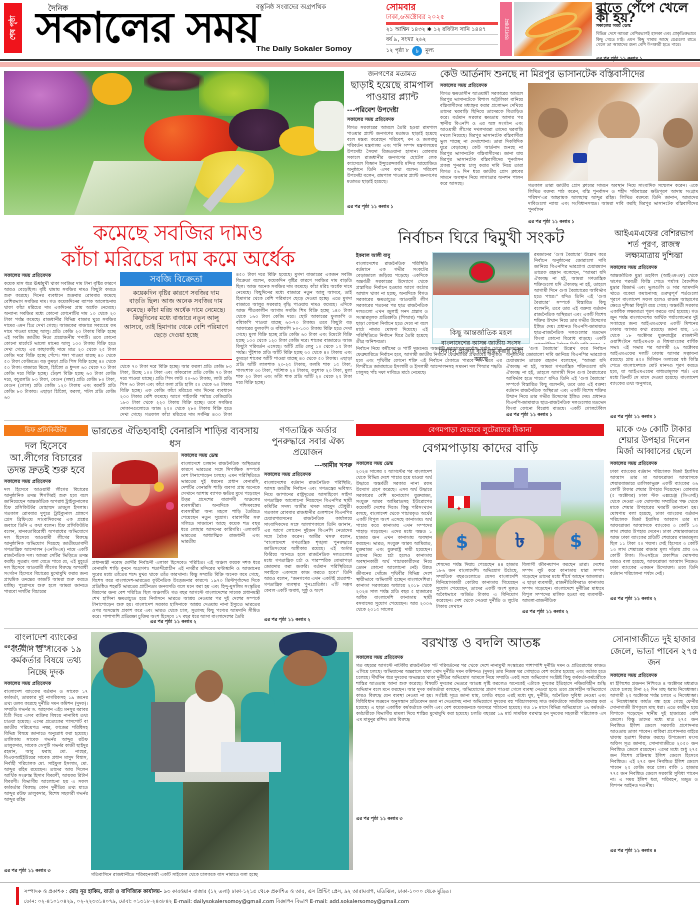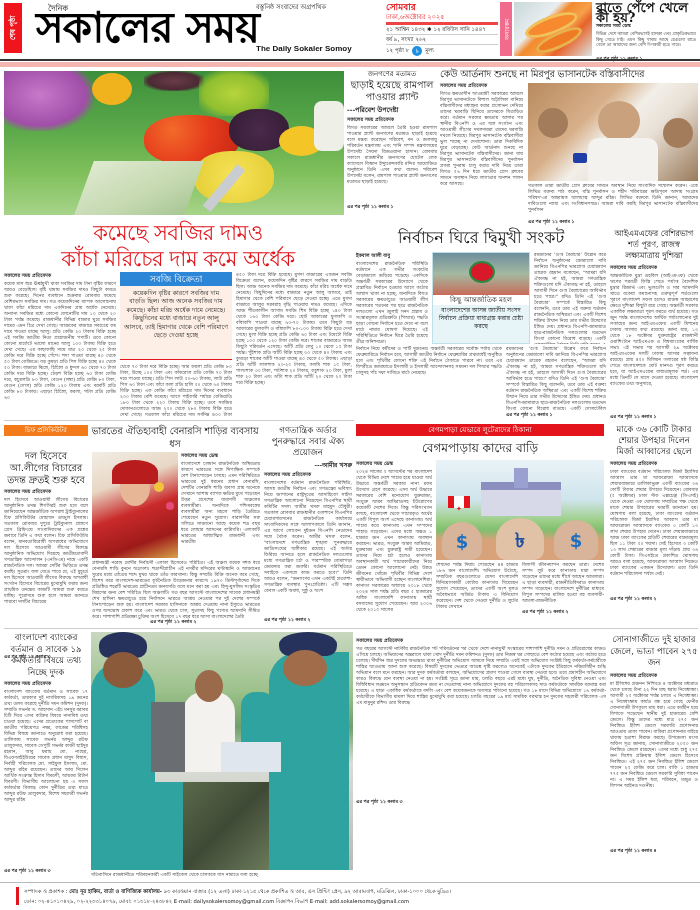--- a/index.html
+++ b/index.html
@@ -112,40 +112,40 @@
   <div class="hl" style="font-size:16px;line-height:20px;">নির্বাচন ঘিরে দ্বিমুখী সংকট</div>
 </div>
 <div class="abs" style="left:356px;top:252px;width:72px;">
   <div class="dl">ইকবাল আলী বাবু</div>
   <div class="txt" style="height:90px;">বাংলাদেশের রাজনৈতিক পরিস্থিতি বর্তমানে এক গভীর সংকটের বেড়াজালে জড়িয়ে পড়েছে। একদিকে অন্তর্বর্তী সরকারের উদ্যোগে থেকে প্রস্তাবিত নির্বাচন হওয়ার আগে কঠোর আশ্বাস থাকা না হচ্ছে, অন্যদিকে বিগত সরকারের ক্ষমতাচ্যুত আওয়ামী লীগ সরকারের পতনের পর ছাত্র রাজনৈতিক দলগুলো এখন জুলাই সনদ প্রস্তাব ও সংস্কারমূলক প্রতিশ্রুতি (পিআর) পদ্ধতি ছাড়া কোনো নির্বাচন হতে দেবে না বলে মাঠে নামার ঘোষণা দিয়েছে। এই পরিস্থিতিতে নির্বাচন ঘিরে তৈরি হয়েছে তীব্র অনিশ্চয়তা।</div>
 </div>
 <div class="abs" style="left:432px;top:252px;width:98px;height:92px;background:#e7f5f8;border:1px solid #bfe0e6;">
   <div class="photo" style="height:42px;background:linear-gradient(180deg,#6e8e9e 0%,#a4b9a0 50%,#c86b5a 100%);position:relative;">
     <div style="position:absolute;left:36px;top:8px;width:26px;height:22px;border-radius:50%;background:#d7192a;border:2px solid #2c8a3f;"></div>
   </div>
-  <div style="font-size:7px;text-align:center;line-height:10px;font-family:'DejaVu Serif',serif;background:#fff;">কিছু আন্তর্জাতিক মহল</div>
+  <div style="font-size:7px;text-align:center;line-height:10px;font-family:'DejaVu Serif',serif;background:#fff;margin-top:33px;">কিছু আন্তর্জাতিক মহল</div>
   <div style="font-size:6px;text-align:center;line-height:8px;padding:1px 3px;font-family:'DejaVu Serif',serif;">বাংলাদেশের আসন্ন জাতীয় সংসদ নির্বাচন প্রক্রিয়া বাধাগ্রস্ত করার চেষ্টা করছে</div>
 </div>
 <div class="abs txt" style="left:534px;top:252px;width:72px;height:92px;">রমজানের ‘গুপ্ত বৈরাচার’ উল্লেখ করে নির্বাচন অনুষ্ঠানের জোরালো দাবি জানিয়ে বিএনপির ভারপ্রাপ্ত চেয়ারম্যান তারেক রহমান বলেছেন, "আমরা যদি ঐক্যবদ্ধ না হই, আমরা গণতান্ত্রিক শক্তিগুলো যদি ঐক্যবদ্ধ না হই, তাহলে আগামী দিনে গুপ্ত বৈরাচারের আবির্ভাব হতে পারে।" যদিও তিনি এই ‘গুপ্ত বৈরাচার’ সম্পর্কে বিস্তারিত কিছু বলেননি, তবে তার এই বক্তব্য বর্তমান রাজনৈতিক অস্থিরতা এবং একটি বিশেষ শক্তির উত্থান নিয়ে তার গভীর উদ্বেগের ইঙ্গিত দেয়। প্রধানত বিএনপি-জামায়াত ছাত্র-রাজনৈতিক দলগুলোর মতভেদ কিংবা কোনো বিরোধ বাড়ছে। একটি গোলটেবিল বৈঠকে তিনি দাবি করেন, ৫ আগস্টের গণঅভ্যুত্থানের পর বিএনপি ও জামায়াতের লোকেরা সরকারকে সহযোগিতা করার প্রতিশ্রুতি দিয়ে প্রশাসন ও শিক্ষাপ্রতিষ্ঠান ভাগ করে নিয়েছে। তারা যদি ক্ষমতা নিতে পারেন তাহলে অবশ্যই অনুষ্ঠিত হবে নির্বাচন।</div>
 <div class="abs txt" style="left:356px;top:346px;width:146px;height:64px;">নির্বাচন নিয়ে কর্মীদের ও পার্টি দুজনের। অন্তর্বর্তী সরকারের সর্বোচ্চ পর্যায় থেকে ফেব্রুয়ারিতে নির্বাচন হবে, আগামী জাতীয় নির্বাচন ফেব্রুয়ারির প্রথমার্ধেই অনুষ্ঠিত হবে এবং পৃথিবীর কোনো শক্তি এই নির্বাচন ঠেকাতে পারবে না। তবে এর বিপরীতে জামায়াতে ইসলামী ও ইসলামী আন্দোলনসহ সমমনা দল পিআর পদ্ধতি চালুসহ পাঁচ দফা দাবিতে মাঠে নেমেছে।</div>
 <div class="abs txt" style="left:506px;top:346px;width:100px;height:64px;">রমজানের ‘গুপ্ত বৈরাচার’ উল্লেখ করে নির্বাচন অনুষ্ঠানের জোরালো দাবি জানিয়ে বিএনপির ভারপ্রাপ্ত চেয়ারম্যান তারেক রহমান বলেছেন, "আমরা যদি ঐক্যবদ্ধ না হই, আমরা গণতান্ত্রিক শক্তিগুলো যদি ঐক্যবদ্ধ না হই, তাহলে আগামী দিনে গুপ্ত বৈরাচারের আবির্ভাব হতে পারে।" যদিও তিনি এই ‘গুপ্ত বৈরাচার’ সম্পর্কে বিস্তারিত কিছু বলেননি, তবে তার এই বক্তব্য বর্তমান রাজনৈতিক অস্থিরতা এবং একটি বিশেষ শক্তির উত্থান নিয়ে তার গভীর উদ্বেগের ইঙ্গিত দেয়। প্রধানত বিএনপি-জামায়াত ছাত্র-রাজনৈতিক দলগুলোর মতভেদ কিংবা কোনো বিরোধ বাড়ছে। একটি গোলটেবিল বৈঠকে তিনি দাবি করেন, ৫ আগস্টের গণঅভ্যুত্থানের পর বিএনপি ও জামায়াতের লোকেরা সরকারকে সহযোগিতা করার প্রতিশ্রুতি দিয়ে প্রশাসন ও শিক্ষাপ্রতিষ্ঠান ভাগ করে নিয়েছে। তারা যদি ক্ষমতা নিতে পারেন তাহলে অবশ্যই অনুষ্ঠিত হবে নির্বাচন।</div>
 <div class="abs cont" style="left:506px;top:411px;">এর পর পৃষ্ঠা ১১ কলাম ১</div>
 
 <div class="abs" style="left:610px;top:228px;width:88px;">
   <div class="hl" style="font-size:8px;line-height:11px;">আইএমএফের বেশিরভাগ শর্ত পূরণ, রাজস্ব লক্ষ্যমাত্রায় দুশ্চিন্তা</div>
   <div class="dl" style="margin-top:3px;">সকালের সময় প্রতিবেদক</div>
   <div class="txt" style="height:140px;">আন্তর্জাতিক মুদ্রা তহবিল (আইএমএফ) থেকে ঋণের পরবর্তী কিস্তি পেতে পর্যাপ্ত বৈদেশিক মুদ্রার রিজার্ভ এবং ভুলগুলি ও সার আমদানি খাতে বকেয়া কমানোসহ গুরুত্বপূর্ণ শর্তগুলো পূরণে বাংলাদেশ সফল হলেও রাজস্ব আহরণের ক্ষেত্রে দুশ্চিন্তা কিছুটা রয়ে গেছে। অন্তর্বর্তী সরকার একাধিক লক্ষ্যমাত্রা পূরণ করতে ব্যর্থ হয়েছে। গত জুন পর্যন্ত বাংলাদেশের আর্থিক পর্যালোচনার দুই সপ্তাহের জন্য আইএমএফের একটি মিশনের ঢাকায় আসার কথা রয়েছে। জানা যায়, ১৩ থেকে ১৮ অক্টোবর যুক্তরাষ্ট্রের রাজধানী ওয়াশিংটনে আইএমএফ ও বিশ্বব্যাংকের বার্ষিক সভা। এই সভার পর আগামী ২৯ অক্টোবর আইএমএফের দলটি ঢাকায় আসার সম্ভাবনা রয়েছে। প্রায় ৪৫০ মিলিয়ন ডলারের ষষ্ঠ কিস্তি পেতে বাংলাদেশকে মোট মানদণ্ড পূরণ করতে হবে, যা আইএমএফের বাধ্যতামূলক শর্ত। এর মধ্যে তিনটি সে মাসে দেওয়া হয়েছে। বাংলাদেশ ব্যাংকের তথ্য অনুসারে,</div>
   <div class="cont">এর পর পৃষ্ঠা ১১ কলাম ১</div>
 </div>
 
 <div class="abs rule" style="left:4px;top:420px;width:350px;height:1px;"></div>
 
 <div class="abs" style="left:4px;top:425px;width:84px;">
   <div style="background:#f47b1a;color:#fff;font-size:6.5px;text-align:center;line-height:11px;">চিফ প্রসিকিউটর</div>
-  <div class="hl" style="font-size:9.5px;line-height:12px;margin-top:14px;">দল হিসেবে আ.লীগের বিচারের তদন্ত দ্রুতই শুরু হবে</div>
+  <div class="hl" style="font-size:9.5px;line-height:12px;margin-top:4px;">দল হিসেবে আ.লীগের বিচারের তদন্ত দ্রুতই শুরু হবে</div>
   <div class="dl" style="margin-top:2px;">সকালের সময় প্রতিবেদক</div>
   <div class="txt" style="height:156px;">দল হিসেবে আওয়ামী লীগের বিচারের আনুষ্ঠানিক তদন্ত শিগগিরই শুরু হবে বলে জানিয়েছেন আন্তর্জাতিক অপরাধ ট্রাইব্যুনালের চিফ প্রসিকিউটর মোহাম্মদ তাজুল ইসলাম। গতকাল রোববার দুপুরে ট্রাইব্যুনাল প্রাঙ্গণে প্রেস ব্রিফিংয়ে সাংবাদিকদের এক প্রশ্নের জবাবে তিনি এ কথা বলেন। চিফ প্রসিকিউটর বলেন, মানবতাবিরোধী অপরাধের অভিযোগে দল হিসেবে আওয়ামী লীগের বিরুদ্ধে আনুষ্ঠানিক অভিযোগ দিয়েছে জাতীয়তাবাদী গণতান্ত্রিক আন্দোলন (এনডিএম) নামে একটি রাজনৈতিক দল। আমরা সেটির ভিত্তিতে তদন্ত করছি। সুতরাং বলা যেতে পারে যে, এই মুহূর্তে দল হিসেবে আওয়ামী লীগের বিরুদ্ধে অপরাধী সংগঠন হিসেবে বিচারের মুখোমুখি করার জন্য প্রাথমিক তদন্তের কাজটি আমরা শুরু করতে যাচ্ছি। পুরোদমে শুরু হলে আমরা জানতে পারবো দলটির বিচারের</div>
   <div class="cont">এর পর পৃষ্ঠা ১১ কলাম ৩</div>
 </div>
 
 <div class="abs" style="left:90px;top:425px;width:170px;">
   <div class="hl" style="font-size:9.5px;line-height:12.5px;">ভারতের ঐতিহ্যবাহী বেনারসি শাড়ির ব্যবসায় ধস</div>
 </div>
 <div class="abs photo" style="left:92px;top:452px;width:86px;height:106px;background:linear-gradient(160deg,#f2ede6 0%,#e8d7c4 30%,#c92a2a 55%,#9e1a1a 80%,#d8a44a 100%);">
   <div style="position:absolute;left:28px;top:18px;width:30px;height:36px;border-radius:50%;background:#e6b696;"></div>
@@ -216,20 +216,21 @@
   <div style="position:absolute;left:178px;top:20px;width:80px;height:218px;background:#2fa3a0;border-radius:30px 0 0 0;"></div>
   <div style="position:absolute;left:188px;top:0;width:58px;height:24px;border-radius:50% 50% 10px 10px;background:#26325c;"></div>
   <div style="position:absolute;left:192px;top:18px;width:44px;height:36px;border-radius:50%;background:#a06c4a;"></div>
   <div style="position:absolute;left:150px;top:60px;width:34px;height:70px;background:#2fa3a0;border-radius:14px 14px 0 0;"></div>
   <div style="position:absolute;left:130px;top:110px;width:60px;height:30px;background:#dfe6ee;"></div>
   <div style="position:absolute;left:0;top:150px;width:92px;height:88px;background:#2fa3a0;"></div>
   <div style="position:absolute;left:92px;top:150px;width:86px;height:88px;background:linear-gradient(135deg,#5a6a4a 0%,#3f4a36 50%,#6a7a5a 100%);"></div>
 </div>
 
 <div class="abs" style="left:356px;top:634px;width:250px;">
+  <div class="hl" style="font-size:13px;line-height:17px;">বরখাস্ত ও বদলি আতঙ্ক</div>
   <div class="dl" style="margin-top:3px;">সকালের সময় প্রতিবেদক</div>
   <div class="txt" style="height:152px;">গত বছরের আগস্টে নাটকীয় রাজনৈতিক পট পরিবর্তনের পর থেকে দেশে নানামুখী সংস্কারের পাশাপাশি দুর্নীতি দমন ও প্রতিরোধের কাজও এগিয়ে চলছে। অভিযানের অন্তরালে থাকা খোদ দুর্নীতি দমন কমিশনও (দুদক) তার নিজস্ব ঘর গোছাতে বেশ কঠোর হয়েছে এবং কঠোর হতে চলেছে। দীর্ঘদিন ধরে দুদকের অভ্যন্তরে থাকা দুর্নীতির অভিযোগ আমলে নিয়ে সম্প্রতি একই সঙ্গে অভিযোগ সংশ্লিষ্ট কিছু কর্মকর্তা-কর্মচারীকে শাস্তির আওতায় আনা শুরু করেছে। বিষয়টি দুদকের ভেতরে আতঙ্ক সৃষ্টি করলেও অনেকেই এটাকে দুদকের ইতিহাসে নজিরবিহীন শুদ্ধি অভিযান বলে মনে করছেন। আর দুদক কর্মকর্তারা বলছেন, অভিযোগের প্রমাণ পাওয়া গেলে ব্যবস্থা নেওয়া হবে। তবে প্রমাণহীন অভিযোগে কারও বিরুদ্ধে যেন ব্যবস্থা নেওয়া না হয়। সংশ্লিষ্ট সূত্রে জানা যায়, চলতি বছরে এরই মধ্যে ঘুষ, দুর্নীতি, অনৈতিক সুবিধা নেওয়া এবং বিধিবিধান লঙ্ঘনে অনুসন্ধান প্রতিবেদন জমা না দেওয়াসহ নানা অভিযোগে দুদকের বহু পরিচালকসহ সাত কর্মকর্তাকে সাময়িক বরখাস্ত করা হয়েছে। এ ছাড়া একাধিক কর্মকর্তাকে বদলি এবং বেশ কয়েকজনকে অবসরে পাঠানো হয়েছে। গত ১৮ মাসে বিভিন্ন অভিযোগে ১৬ কর্মকর্তা-কর্মচারীকে বিভাগীয় মামলা দিয়ে শাস্তির মুখোমুখি করা হয়েছে। চলতি বছরের ১৯ মার্চ সাময়িক বরখাস্ত হন দুদকের সহকারী পরিচালক এস এম মামুনুর রশিদ। তার বিরুদ্ধে</div>
   <div class="cont">এর পর পৃষ্ঠা ১১ কলাম ৩</div>
 </div>
 
 <div class="abs" style="left:610px;top:634px;width:88px;">
   <div class="hl" style="font-size:8.5px;line-height:11.5px;">সোনাগাজীতে দুই হাজার জেলে, ভাতা পাবেন ২৭৫ জন</div>
   <div class="dl" style="margin-top:3px;">সকালের সময় প্রতিবেদক</div>
   <div class="txt" style="height:166px;">মা ইলিশের প্রজনন নিশ্চিতে ৪ অক্টোবর মধ্যরাত থেকে চলছে টানা ২২ দিন মাছ ধরায় নিষেধাজ্ঞা। আগামী ২৫ অক্টোবর পর্যন্ত চলবে এ নিষেধাজ্ঞা। এ নিষেধাজ্ঞায় কার্যত বন্ধ হয়ে গেছে ফেনীর সোনাগাজী উপকূলে মাছ ধরা। এতে কর্মহীন হয়ে বিপাকে পড়েছেন স্থানীয় দুই হাজারের বেশি জেলে। কিন্তু তাদের মধ্যে মাত্র ২৭৫ জন নিবন্ধিত ইলিশ জেলে সরকারি প্রণোদনার আওতায় তাকা পাবেন। বাকিরা প্রণোদনার বাইরে থাকায় হতাশা বিরাজ করছে। উপজেলা মৎস্য অফিস সূত্র জানায়, সোনাগাজীতে ২০৫০ জন নিবন্ধিত জেলে রয়েছেন। এদের মধ্যে শুধু ২৭৫ জন বিশেষ প্রক্রিয়ায় ইলিশ জেলে হিসেবে নিবন্ধিত। এই ২৭৫ জন নিবন্ধিত ইলিশ জেলে পাবেন ২৫ কেজি করে চাল। বাকি ১ হাজার ৭৭৫ জন নিবন্ধিত জেলে সরকারি সুবিধা পাবেন না। এ সময় ইলিশ ধরা, পরিবহন, মজুত ও বিপণন আইনত দণ্ডনীয়।</div>
   <div class="cont">এর পর পৃষ্ঠা ১১ কলাম ৪</div>

